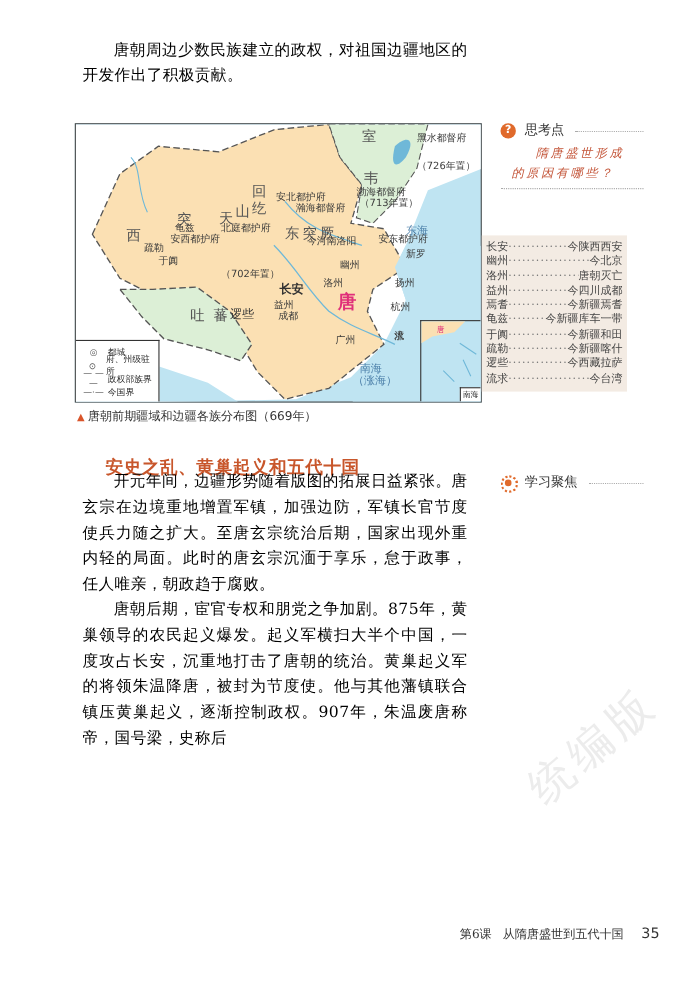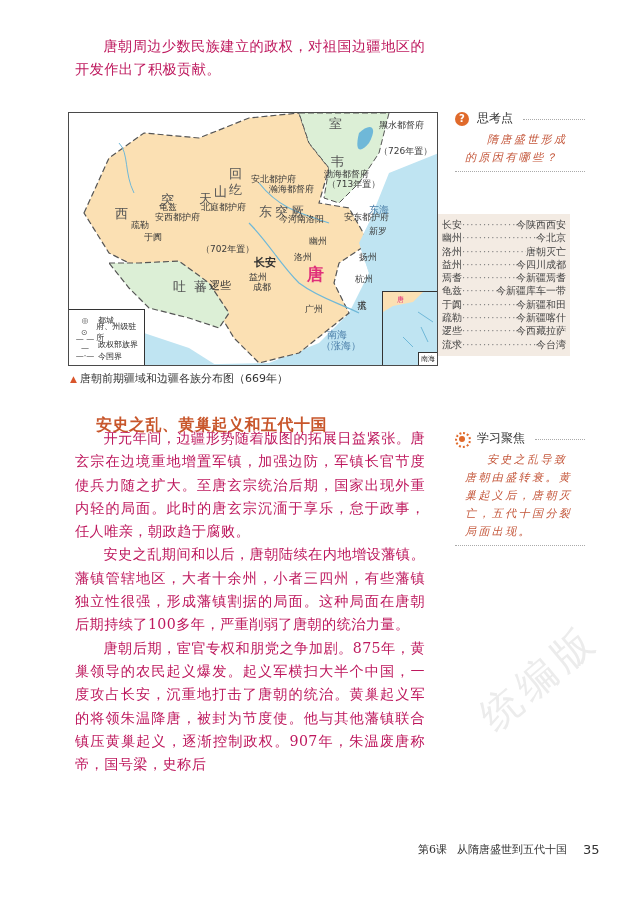--- a/index.html
+++ b/index.html
@@ -1,19 +1,19 @@
 <!DOCTYPE html>
 <html><head>
 <meta charset="utf-8">
 <style>
   * { margin: 0; padding: 0; box-sizing: border-box; }
   html, body { width: 634px; height: 898px; background: #ffffff; overflow: hidden; }
   body { position: relative; font-family: "DejaVu Serif", "Liberation Serif", serif; color: #2b2b2b; }
 
-  .body-text { position: absolute; left: 75px; width: 350px; font-size: 14.2px; line-height: 23.3px; letter-spacing: 0.4px; text-align: justify; color: #be185d; }
+  .body-text { position: absolute; left: 75px; width: 350px; font-size: 14.2px; line-height: 23.3px; letter-spacing: 0.4px; text-align: justify; color: #000000; }
   .body-text p { text-indent: 2em; }
 
   .intro { top: 35px; }
 
   .map-frame { position: absolute; left: 68px; top: 112px; width: 370px; height: 254px; border: 1.5px solid #4a4a4a; background: #bfe4f2; overflow: hidden; }
   .map-frame svg { position: absolute; left: 0; top: 0; }
   .map-label { position: absolute; font-size: 9px; color: #3a3a3a; white-space: nowrap; font-family: "DejaVu Sans", sans-serif; }
   .map-label.big { font-size: 13px; letter-spacing: 8px; color: #555; }
   .map-label.tang { font-size: 17px; color: #e0307a; font-weight: bold; }
   .map-label.sea { color: #4a7ea8; font-size: 10px; }
@@ -218,31 +218,29 @@
       <span class="old">流求</span>
       <span class="dots"></span>
       <span class="new">今台湾</span>
     </div>
 </div>
 
 <div class="section-title">安史之乱、黄巢起义和五代十国</div>
 
 <div class="body-text main-text">
   <p>开元年间，边疆形势随着版图的拓展日益紧张。唐玄宗在边境重地增置军镇，加强边防，军镇长官节度使兵力随之扩大。至唐玄宗统治后期，国家出现外重内轻的局面。此时的唐玄宗沉湎于享乐，怠于政事，任人唯亲，朝政趋于腐败。</p>
-  <p>安史之乱期间和以后，唐朝陆续在内地增设藩镇。藩镇管辖地区，大者十余州，小者三四州，有些藩镇独立性很强，形成藩镇割据的局面。这种局面在唐朝后期持续了100多年，严重削弱了唐朝的统治力量。</p>
   <p>唐朝后期，宦官专权和朋党之争加剧。875年，黄巢领导的农民起义爆发。起义军横扫大半个中国，一度攻占长安，沉重地打击了唐朝的统治。黄巢起义军的将领朱温降唐，被封为节度使。他与其他藩镇联合镇压黄巢起义，逐渐控制政权。907年，朱温废唐称帝，国号梁，史称后</p>
 </div>
 
 <div class="sidebar-box focus">
   <div class="box-head">
     <span class="icon-focus"></span>
     <span>学习聚焦</span>
     <span class="dots"></span>
   </div>
-  <div class="box-body">安史之乱导致唐朝由盛转衰。黄巢起义后，唐朝灭亡，五代十国分裂局面出现。</div>
 </div>
 
 <div class="watermark">统编版</div>
 
 <div class="footer">
   <span>第6课</span>
   <span>从隋唐盛世到五代十国</span>
   <span class="page-num">35</span>
 </div>
 

